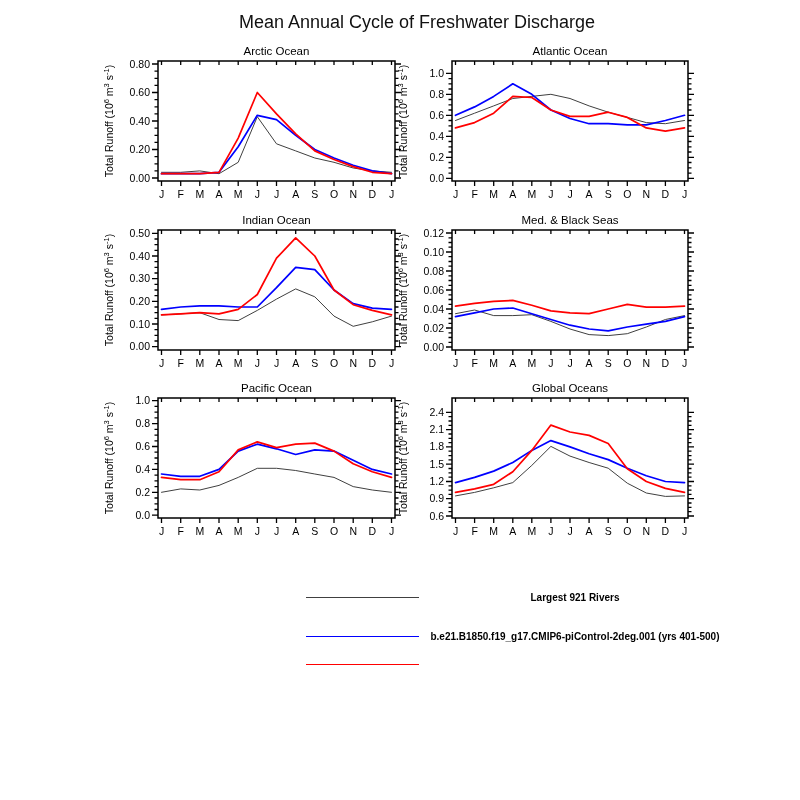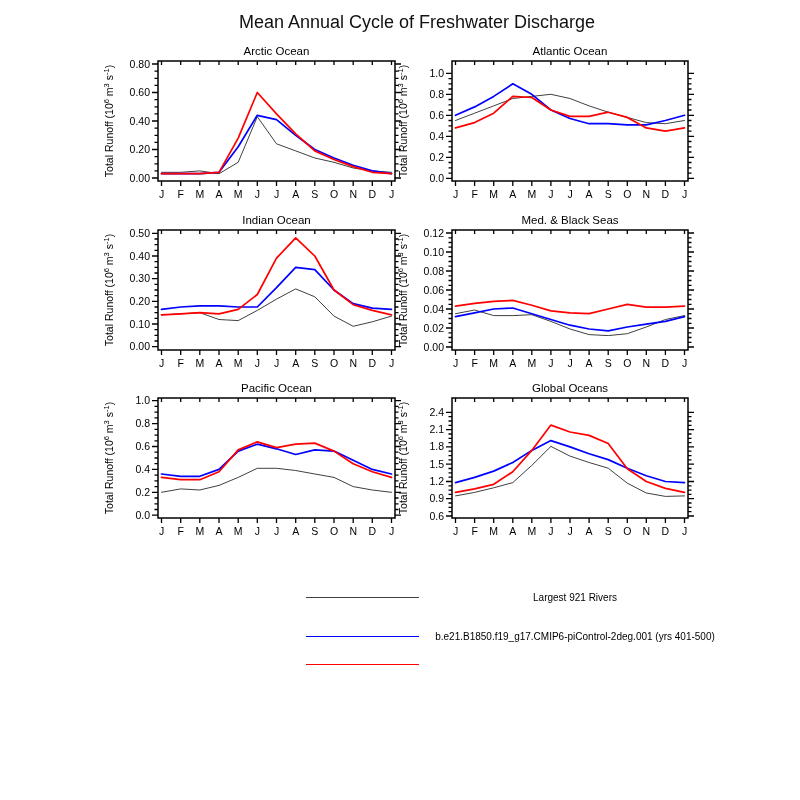--- a/index.html
+++ b/index.html
@@ -9,21 +9,21 @@
   }
   #figure-title{
     position:absolute;top:12px;left:17px;width:800px;margin:0;
     font-size:18px;font-weight:400;text-align:center;color:#111;
   }
   #plots{position:absolute;top:0;left:0;width:800px;height:800px;}
   #plots svg{position:absolute;overflow:visible;}
   .tick{font:10.5px "Liberation Sans","DejaVu Sans",sans-serif;fill:#000;}
   .ptitle{font:11.5px "Liberation Sans","DejaVu Sans",sans-serif;fill:#000;}
   .legend{position:absolute;left:0;top:0;width:800px;}
-  .legend-row{position:absolute;left:0;width:740px;height:14px;}
+  .legend-row{position:absolute;left:0;width:740px;height:14px;font-weight:bold;}
   .legend-row.r1{top:591px;} .legend-row.r2{top:630px;} .legend-row.r3{top:658px;}
   .legend-line{position:absolute;left:306px;top:6px;width:113px;height:0;border-top:1.2px solid #000;}
   .legend-label{position:absolute;left:429px;top:0;width:292px;text-align:center;
     font-size:10px;line-height:14px;white-space:nowrap;}
 </style>
 </head>
 <body>
 
 <h1 id="figure-title">Mean Annual Cycle of Freshwater Discharge</h1>
 

